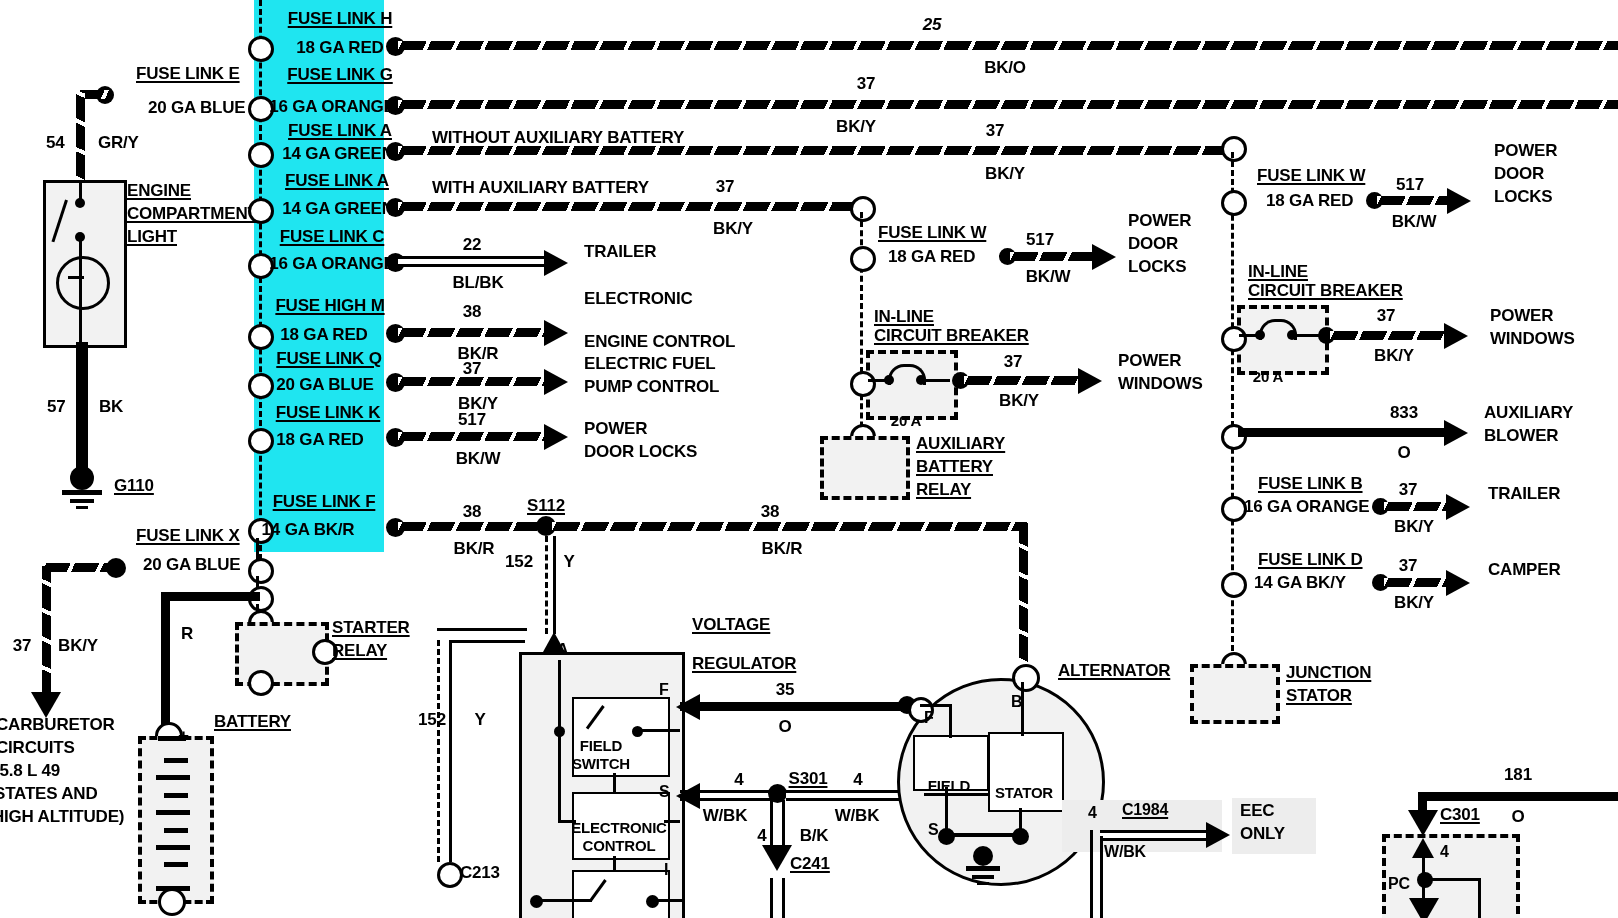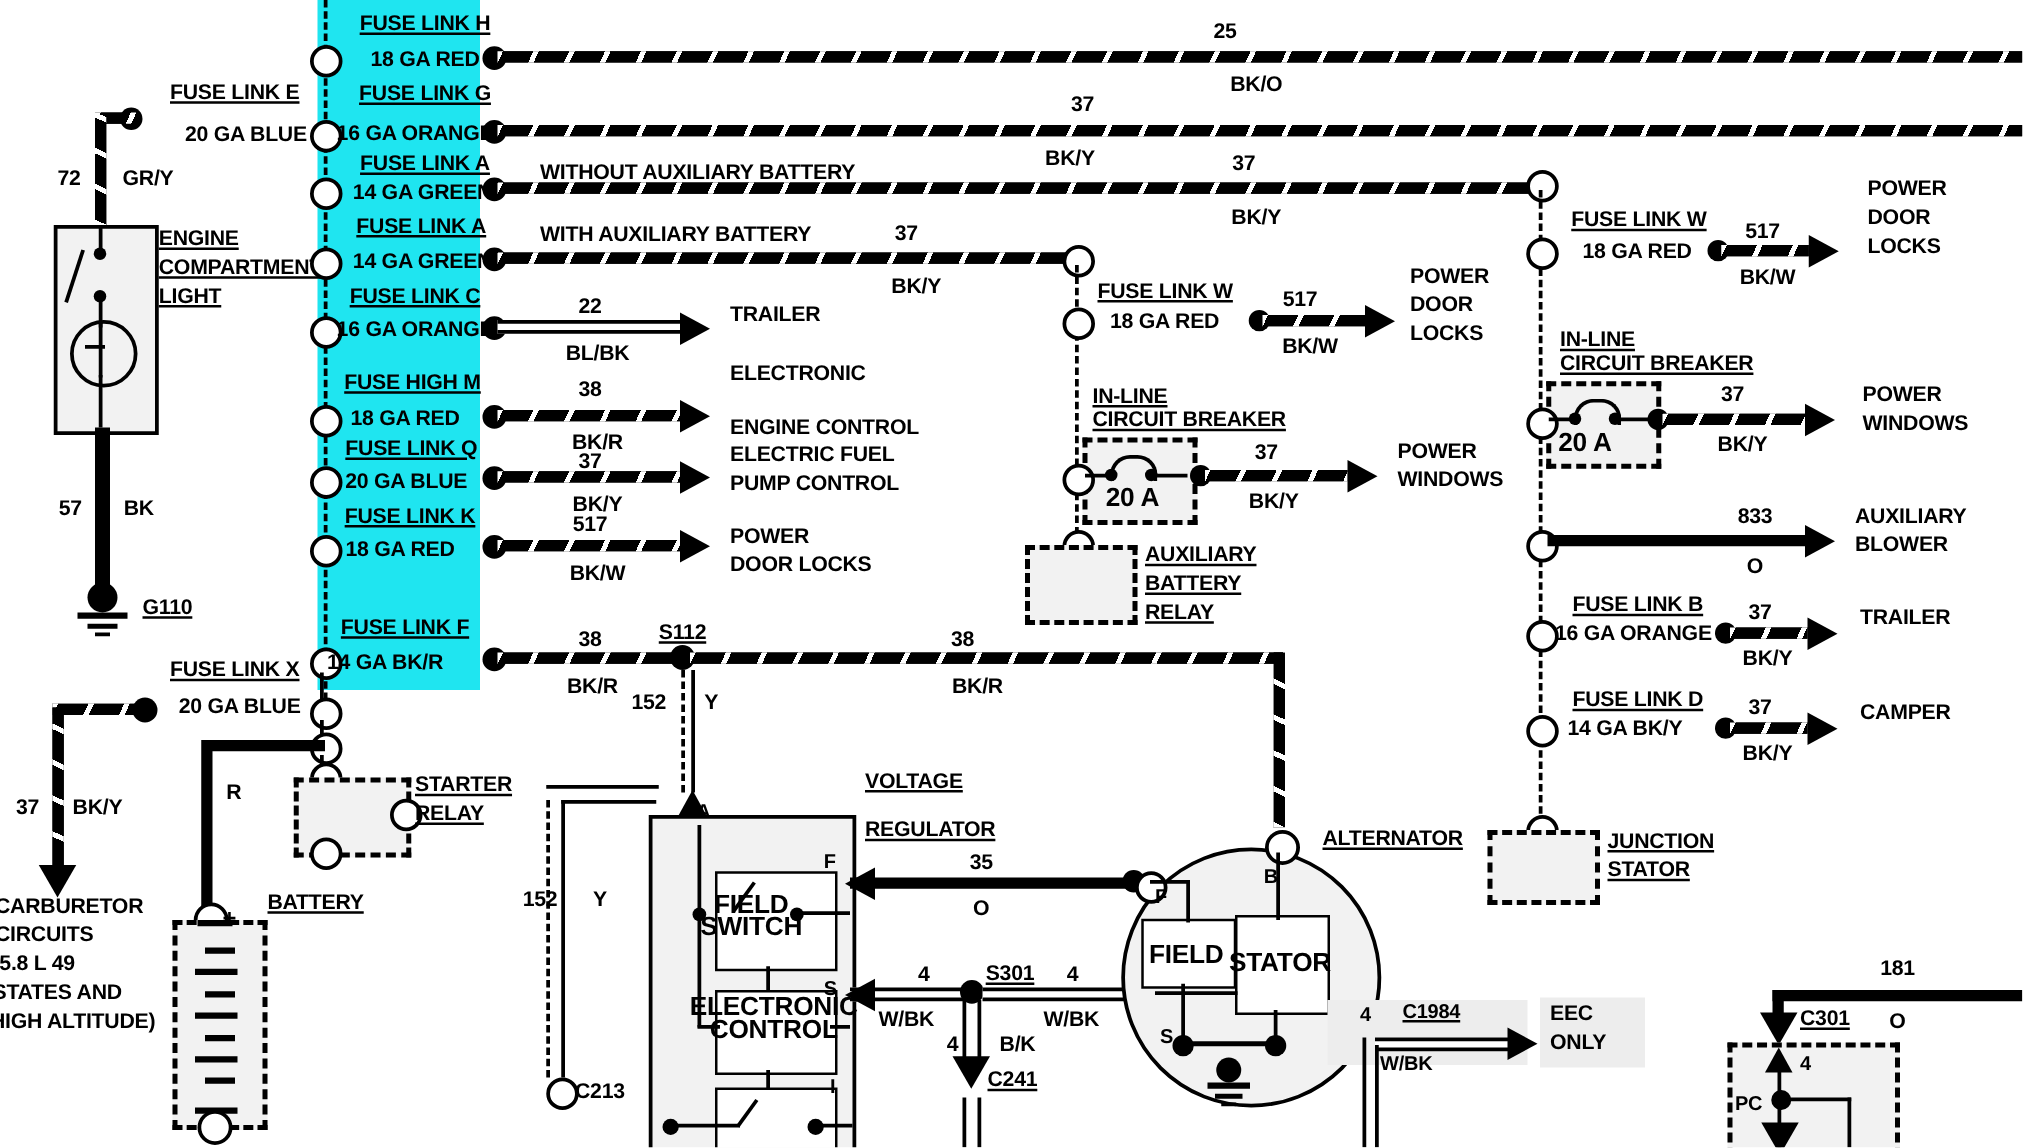--- a/index.html
+++ b/index.html
@@ -3,21 +3,21 @@
 <meta charset="utf-8">
 <style>
   html,body{margin:0;padding:0;background:#ffffff;}
   body{font-family:"Liberation Sans",sans-serif;}
   #stage{position:relative;width:1618px;height:918px;background:#fff;overflow:hidden;}
 
   
   .t{position:absolute;font-weight:bold;color:#000;white-space:nowrap;line-height:1.05;
      letter-spacing:-0.2px;font-family:"Liberation Sans",sans-serif;}
   .t.u{text-decoration:underline;text-underline-offset:2px;text-decoration-thickness:2px;}
-  .sz15{font-size:21px;} .sz16{font-size:16px;} .sz17{font-size:17px;} .sz19{font-size:19px;}
+  .sz15{font-size:15px;margin-top:25px;} .sz16{font-size:16px;} .sz17{font-size:17px;} .sz19{font-size:19px;}
   .ctr{transform:translateX(-50%);}
 
   
   #hl{position:absolute;background:#1fe5f0;}
 
   
   .wire{position:absolute;background:#000;}
   .hw{height:9px;}
   .vw{width:9px;}
 
@@ -69,21 +69,21 @@
 
   <div class="t sz17 u" style="left:136px;top:65px;">FUSE LINK E</div>
   <div class="t sz17" style="left:148px;top:99px;">20 GA BLUE</div>
 
   <div class="dot" style="left:96px;top:86px;width:18px;height:18px;"></div>
 
   <div class="wire hw striped" style="left:76px;top:90px;width:36px;"></div>
 
   <div class="wire vw striped-v" style="left:76px;top:92px;height:88px;"></div>
 
-  <div class="t sz17" style="left:46px;top:134px;">72</div>
+  <div class="t sz17" style="left:46px;top:134px;">54</div>
   <div class="t sz17" style="left:98px;top:134px;">GR/Y</div>
 
   <div class="box-solid" style="left:43px;top:180px;width:78px;height:162px;"></div>
 
   <div class="wire" style="left:79px;top:180px;width:3px;height:22px;"></div>
   <div class="dot" style="left:75px;top:198px;width:10px;height:10px;"></div>
   <div class="wire" style="left:65px;top:200px;width:3px;height:44px;transform:rotate(18deg);transform-origin:top center;"></div>
   <div class="dot" style="left:75px;top:232px;width:10px;height:10px;"></div>
   <div class="wire" style="left:79px;top:240px;width:3px;height:22px;"></div>
   <div class="circ" style="left:56px;top:256px;width:48px;height:48px;background:transparent;"></div>
@@ -138,21 +138,21 @@
   <div class="circ" style="left:248px;top:428px;width:20px;height:20px;"></div>
   <div class="t sz17 u ctr" style="left:328px;top:404px;">FUSE LINK K</div>
   <div class="t sz17 ctr" style="left:320px;top:431px;">18 GA RED</div>
 
   <div class="circ" style="left:248px;top:518px;width:20px;height:20px;"></div>
   <div class="t sz17 u ctr" style="left:324px;top:493px;">FUSE LINK F</div>
   <div class="t sz17 ctr" style="left:308px;top:521px;">14 GA BK/R</div>
 
   <div class="dot" style="left:386px;top:37px;width:19px;height:19px;"></div>
   <div class="wire hw striped" style="left:398px;top:41px;width:1220px;"></div>
-  <div class="t sz17 ctr" style="left:980px;top:16px;">25</div>
+  <div class="t sz17 ctr" style="left:932px;top:16px;font-style:italic;">25</div>
   <div class="t sz17 ctr" style="left:1005px;top:59px;">BK/O</div>
 
   <div class="dot" style="left:386px;top:96px;width:19px;height:19px;"></div>
   <div class="wire hw striped" style="left:398px;top:100px;width:1220px;"></div>
   <div class="t sz17 ctr" style="left:866px;top:75px;">37</div>
   <div class="t sz17 ctr" style="left:856px;top:118px;">BK/Y</div>
 
   <div class="dot" style="left:386px;top:142px;width:19px;height:19px;"></div>
   <div class="wire hw striped" style="left:398px;top:146px;width:838px;"></div>
   <div class="t sz17" style="left:432px;top:129px;">WITHOUT AUXILIARY BATTERY</div>

